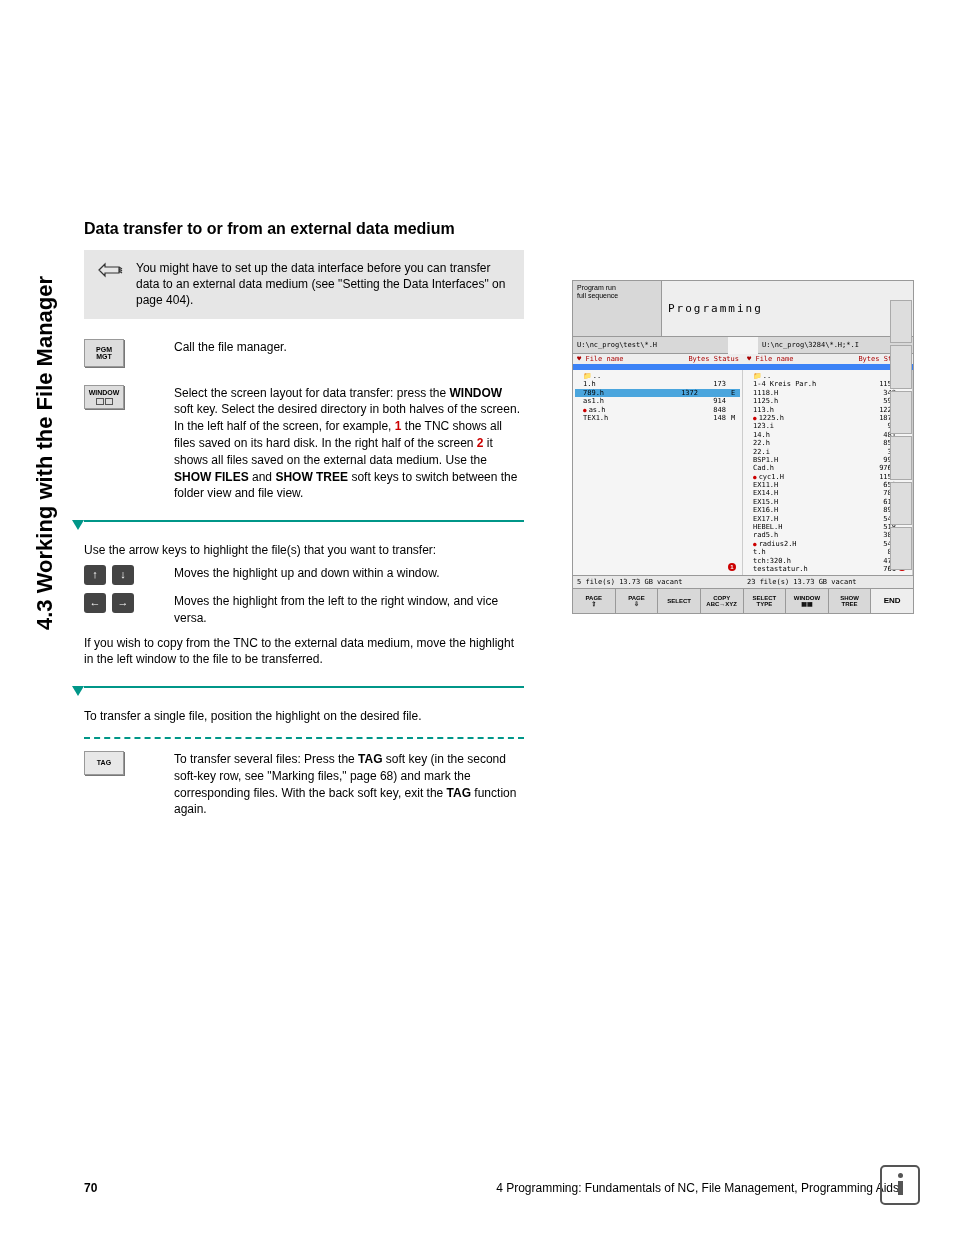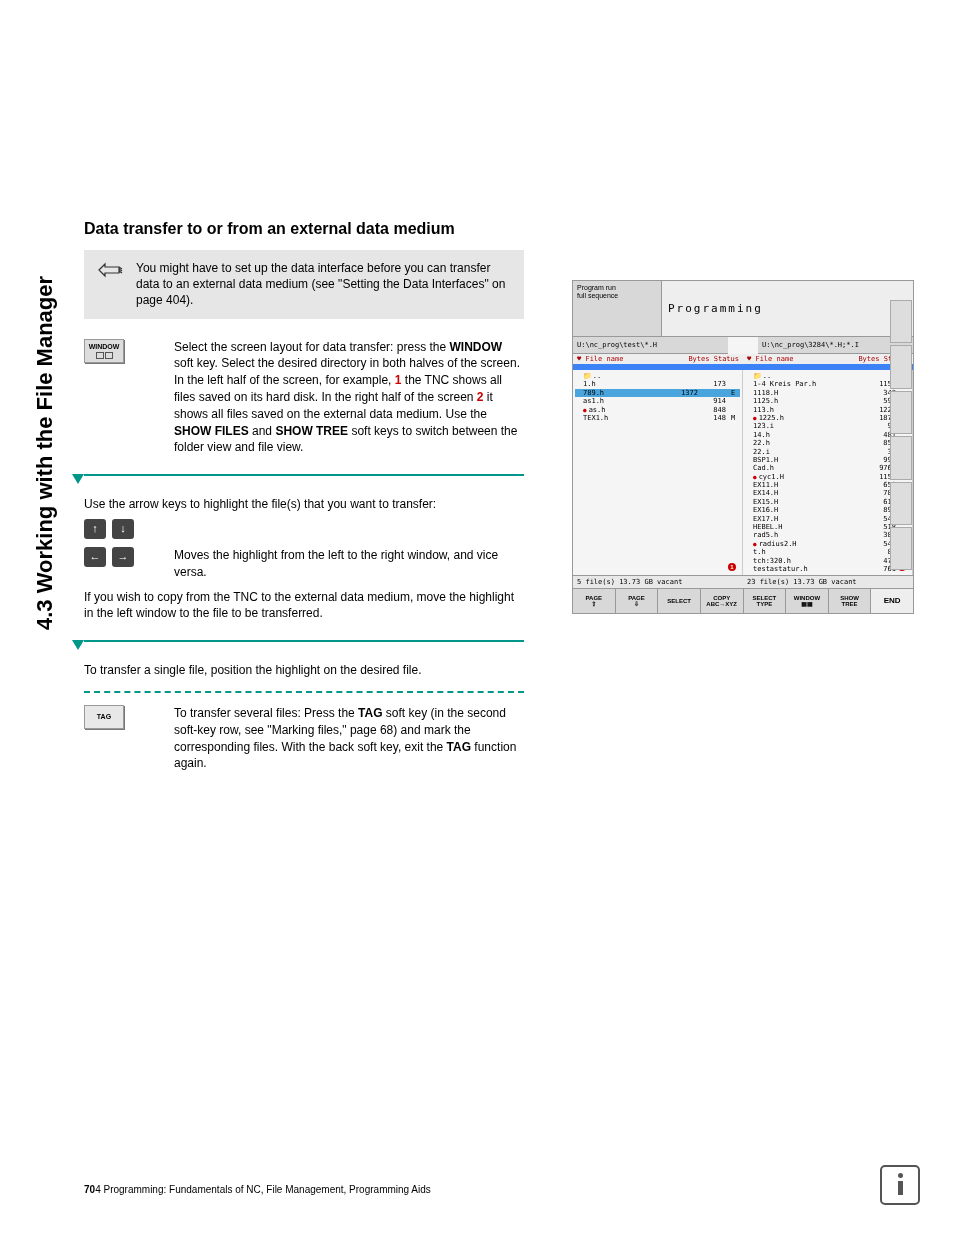--- a/index.html
+++ b/index.html
@@ -277,22 +277,23 @@
       text-align:center;
       line-height:8px;
       font-weight:bold;
     }
     .footer {
       position: absolute;
       bottom: 40px;
       left: 84px;
       right: 55px;
       display: flex;
+      justify-content: space-between;
       align-items: center;
-      font-size: 10px;
+      font-size: 12px;
     }
     .footer .pn { font-weight: bold; }
     .info-icon {
       position: absolute;
       right: 34px;
       bottom: 30px;
       width: 36px;
       height: 36px;
       border: 2px solid #555;
       border-radius: 5px;
@@ -322,20 +323,29 @@
 
     <div class="note-block">
       <div class="note-icon">
         <svg width="26" height="22" viewBox="0 0 26 22">
             <path d="M2 10 L8 4 L8 7 L22 7 L22 13 L8 13 L8 16 Z M22 7 L25 9 M22 9 L25 11 M22 11 L25 13" stroke="#333" fill="none" stroke-width="1.2"></path>
           </svg>
       </div>
       <div class="note-text">You might have to set up the data interface before you can transfer data to an external data medium (see "Setting the Data Interfaces" on page 404).</div>
     </div>
 
+    <div class="step">
+      <div class="step-btn">
+        <div class="key-btn">
+          <span>PGM</span>
+          <span>MGT</span>
+        </div>
+      </div>
+      <div class="step-text">Call the file manager.</div>
+    </div>
 
     <div class="step" style="margin-top:18px;">
       <div class="step-btn">
         <div class="key-btn-small">
           <div style="text-align:center;">
             <span>WINDOW</span>
             <div style="display:flex;gap:1px;justify-content:center;margin-top:1px;">
               <span style="width:6px;height:5px;border:1px solid #555;"></span>
               <span style="width:6px;height:5px;border:1px solid #555;"></span>
             </div>
@@ -349,20 +359,21 @@
 
     <div class="triangle-div"></div>
 
     <p class="plain-para">Use the arrow keys to highlight the file(s) that you want to transfer:</p>
 
     <div class="step">
       <div class="arrow-keys-row">
         <div class="arrow-btn">↑</div>
         <div class="arrow-btn">↓</div>
       </div>
+      <div class="step-text">Moves the highlight up and down within a window.</div>
     </div>
 
     <div class="step">
       <div class="arrow-keys-row">
         <div class="arrow-btn">←</div>
         <div class="arrow-btn">→</div>
       </div>
       <div class="step-text">Moves the highlight from the left to the right window, and vice versa.</div>
     </div>
 

